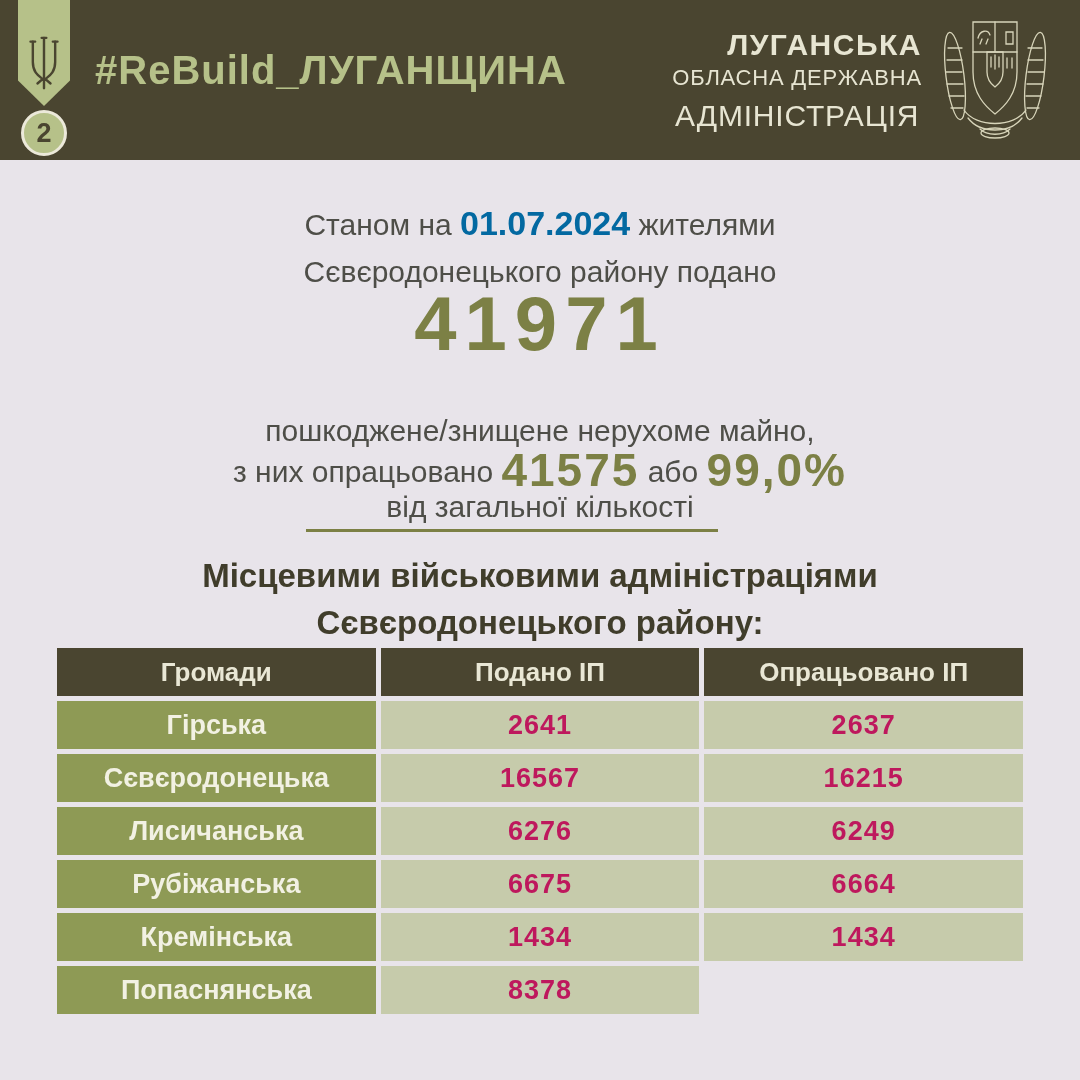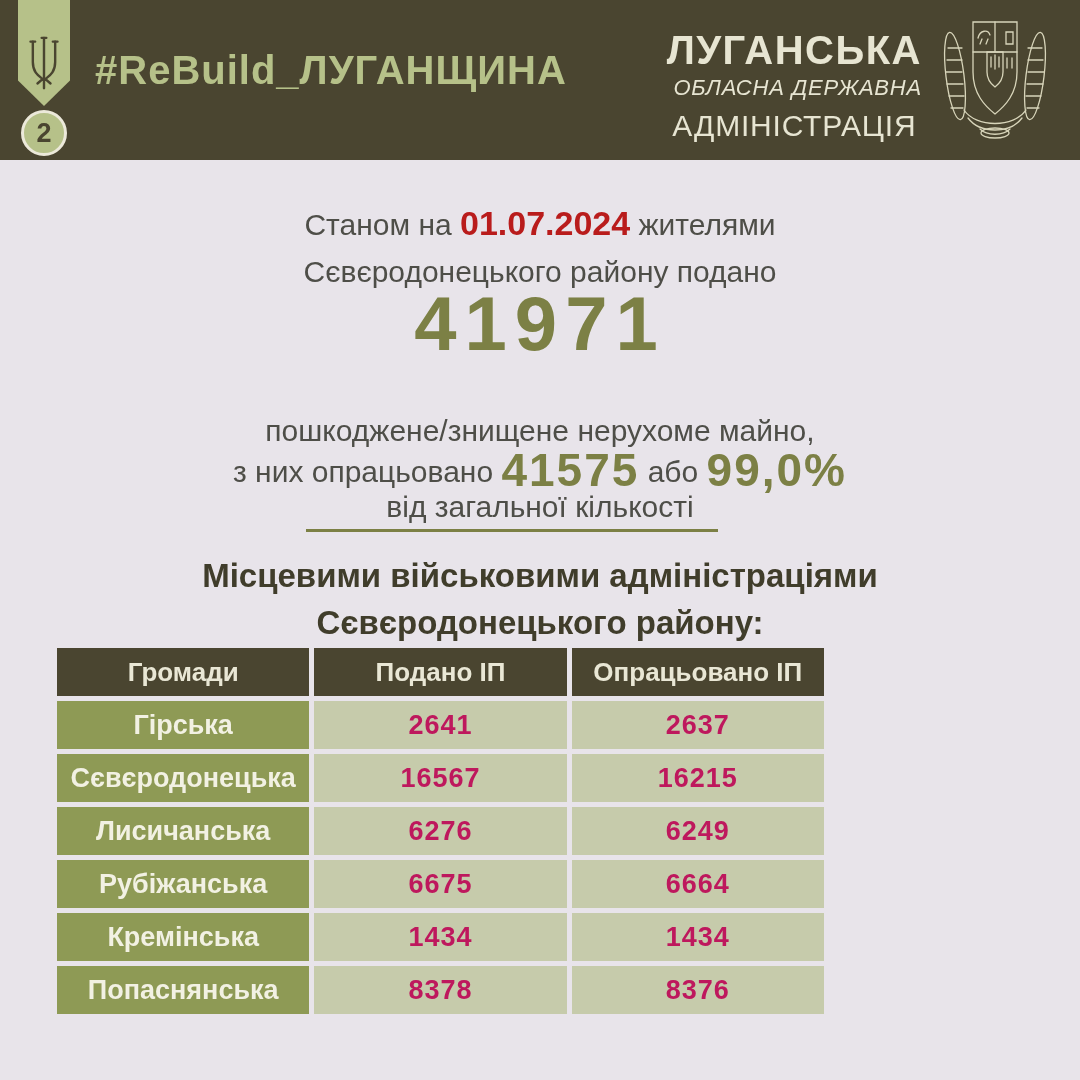--- a/index.html
+++ b/index.html
@@ -19,42 +19,42 @@
     position:absolute;left:21px;top:110px;width:46px;height:46px;border-radius:50%;
     background:#b6c189;border:3px solid #ece9da;box-sizing:border-box;
     display:flex;align-items:center;justify-content:center;
     color:#4a4530;font-weight:bold;font-size:27px;
   }
   .hashtag{
     position:absolute;left:95px;top:48px;font-size:40px;font-weight:bold;
     color:#b6c189;letter-spacing:1px;
   }
   .org{position:absolute;right:158px;top:30px;text-align:right;color:#e7e5d2;line-height:1;}
-  .org-line1{font-size:40px;font-weight:bold;letter-spacing:1.5px;}
-  .org-line2{font-size:22px;margin-top:7px;letter-spacing:0.8px;font-style:italic;}
+  .org-line1{font-size:30px;font-weight:bold;letter-spacing:1.5px;}
+  .org-line2{font-size:22px;margin-top:7px;letter-spacing:0.8px;}
   .org-line3{font-size:30px;margin-top:12px;letter-spacing:0.8px;text-align:center;}
   .emblem{position:absolute;right:24px;top:14px;width:122px;height:130px;}
   
   .intro{position:absolute;top:200px;left:0;width:100%;text-align:center;
     font-size:30px;color:#4e4e48;line-height:47px;}
-  .intro .date{font-weight:bold;color:#b91c1c;font-size:34px;}
+  .intro .date{font-weight:bold;color:#0369a1;font-size:34px;}
   .total{position:absolute;top:280px;left:0;width:100%;text-align:center;
     font-size:76px;font-weight:bold;color:#7c8045;letter-spacing:8px;}
   .desc{position:absolute;top:362px;left:0;width:100%;text-align:center;
     font-size:30px;color:#4e4e48;line-height:46px;}
   .processed{position:absolute;top:443px;left:0;width:100%;text-align:center;
     font-size:30px;color:#4e4e48;}
   .processed .big-num{font-size:46px;font-weight:bold;color:#7c8045;vertical-align:-4px;letter-spacing:2px;}
   .of-total{position:absolute;top:490px;left:0;width:100%;text-align:center;
     font-size:30px;color:#4e4e48;}
   .divider{position:absolute;top:529px;left:306px;width:412px;height:3px;background:#7c8045;}
   .subtitle{position:absolute;top:552px;left:0;width:100%;text-align:center;
     font-weight:bold;font-size:33px;color:#403d2b;line-height:47px;}
   
-  .table{position:absolute;top:648px;left:57px;width:767px;
+  .table{position:absolute;top:648px;left:57px;width:966px;
     display:grid;grid-template-columns:1fr 1fr 1fr;gap:5px;}
   .cell{height:48px;display:flex;align-items:center;justify-content:center;}
   .cell.head{background:#4a4530;color:#e9e7d5;font-size:26px;font-weight:bold;}
   .cell.name{background:#8e9a55;color:#f2f1e3;font-size:27px;font-weight:bold;text-align:right;}
   .cell.num{background:#c6cbab;color:#be185d;font-size:27px;font-weight:bold;letter-spacing:1px;}
 </style>
 </head>
 <body>
 
 <div class="canvas">
@@ -147,16 +147,15 @@
     <div class="cell name">Рубіжанська</div>
     <div class="cell num">6675</div>
     <div class="cell num">6664</div>
 
     <div class="cell name">Кремінська</div>
     <div class="cell num">1434</div>
     <div class="cell num">1434</div>
 
     <div class="cell name">Попаснянська</div>
     <div class="cell num">8378</div>
-    <div class="cell num">8376</div>
   </div>
 
 </div>
 
 </body></html>

